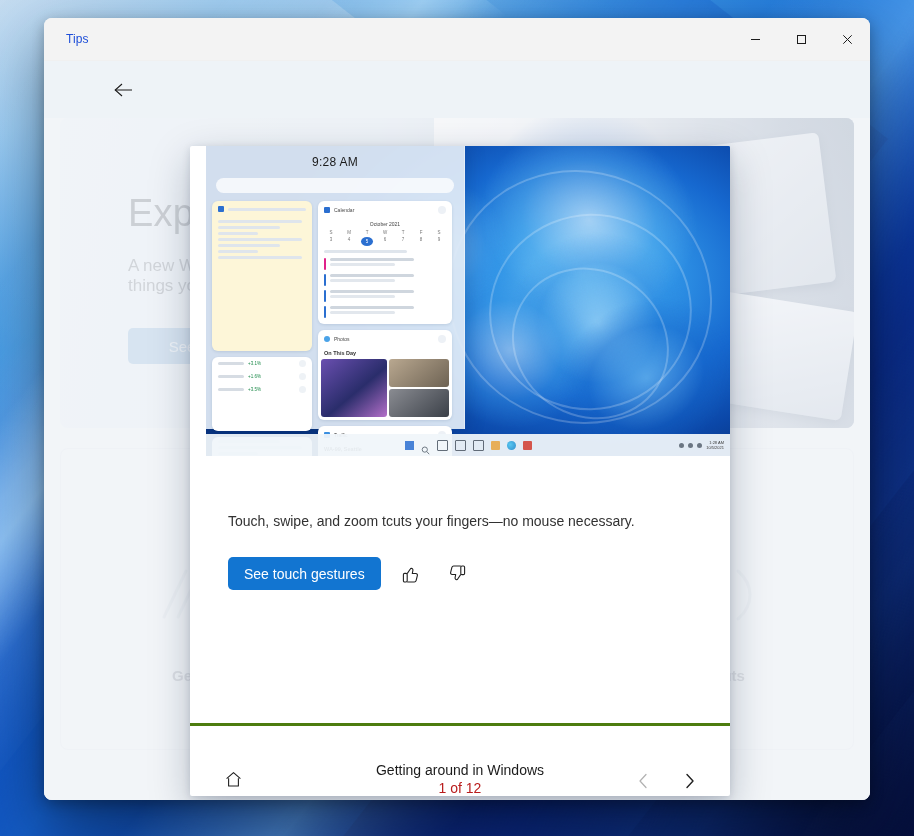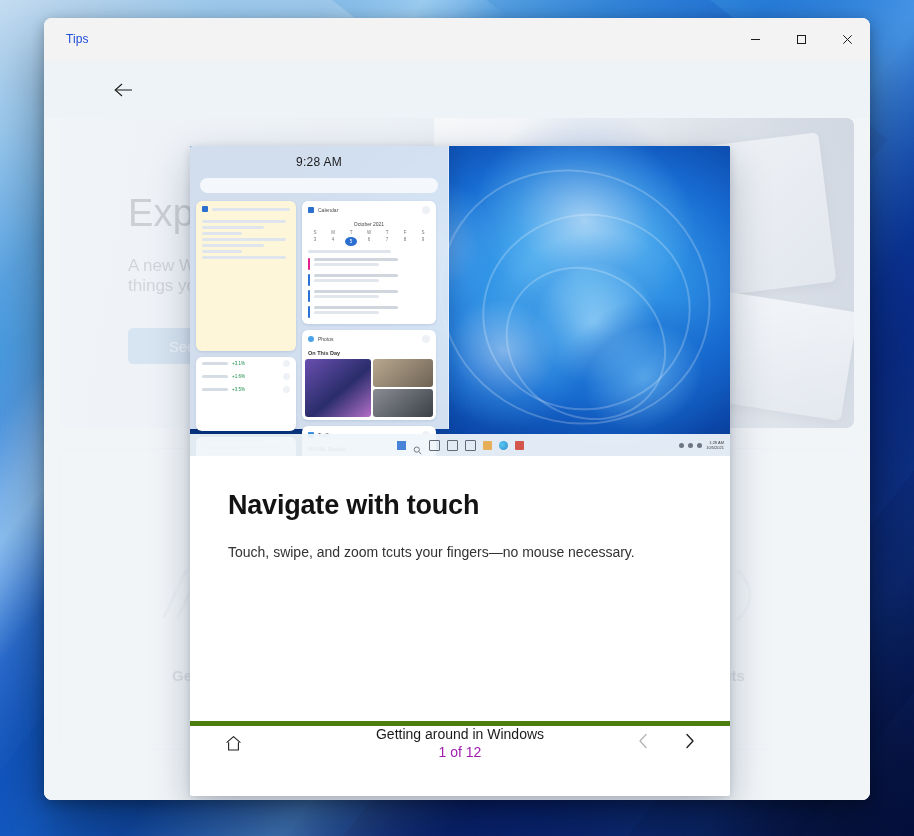--- a/index.html
+++ b/index.html
@@ -85,21 +85,21 @@
   .bgcard .lbl{position:absolute;left:0;right:0;top:218px;text-align:center;font-size:15px;
     font-weight:700;color:#b6bcc3;}
 
   
   .scrim{position:absolute;inset:0;background:rgba(243,246,249,.62);}
 
   
   .tipcard{position:absolute;left:146px;top:28px;width:540px;height:650px;background:#fff;
     border-radius:2px;box-shadow:0 14px 40px rgba(10,30,60,.26),0 2px 8px rgba(10,30,60,.14);
     overflow:hidden;display:flex;flex-direction:column;}
-  .tip-img{height:310px;position:relative;overflow:hidden;background:#3b82f6;}
+  .tip-img{height:310px;position:relative;overflow:hidden;background:#3b82f6;margin-left:16px;}
   .bloom{position:absolute;inset:0;
     background:
       radial-gradient(60% 70% at 72% 42%, #6fc3f5 0%, #2f93e6 28%, #1668cf 55%, #0b47a8 80%, #08337f 100%),
       linear-gradient(120deg,#8ecbf5 0%,#2f8fe4 40%,#0d4fb5 100%);}
   .petal{position:absolute;border-radius:50%;filter:blur(.6px);}
   .p1{left:44%;top:-18%;width:58%;height:84%;transform:rotate(18deg);
     background:radial-gradient(closest-side,rgba(255,255,255,.55),rgba(120,200,245,.3) 45%,rgba(20,95,195,0) 72%);}
   .p2{left:52%;top:18%;width:46%;height:78%;transform:rotate(-14deg);
     background:radial-gradient(closest-side,rgba(180,225,250,.6),rgba(40,130,220,.35) 50%,rgba(10,70,170,0) 75%);}
   .p3{left:38%;top:34%;width:40%;height:64%;transform:rotate(30deg);
@@ -170,27 +170,27 @@
   .tb-clock{font-size:4px;color:#3a3a3a;line-height:5px;text-align:right;}
 
   .tip-body{flex:1;padding:34px 38px 0;}
   .tip-body h2{margin:0;font-size:27px;font-weight:600;color:#131313;letter-spacing:-.2px;}
   .tip-body .sub{margin:22px 0 0;font-size:14px;color:#323232;line-height:19px;}
   .tip-actions{display:flex;align-items:center;gap:14px;margin-top:26px;}
   .cta{background:#1275d1;color:#fff;border:0;border-radius:5px;height:33px;padding:0 16px;
     font-size:14px;font-family:inherit;cursor:pointer;}
   .react{width:32px;height:32px;display:flex;align-items:center;justify-content:center;
     border-radius:5px;cursor:pointer;}
-  .tip-footer{height:70px;border-top:5px solid #4d7c0f;display:flex;align-items:flex-start;
+  .tip-footer{height:70px;border-top:3px solid #4d7c0f;display:flex;align-items:flex-end;
     padding:0 26px;position:relative;}
   .homebtn{width:34px;height:34px;display:flex;align-items:center;justify-content:center;
     border-radius:5px;cursor:pointer;}
   .foot-center{position:absolute;left:0;right:0;text-align:center;pointer-events:none;}
   .foot-title{font-size:14px;color:#1b1b1b;}
-  .foot-count{font-size:14px;color:#a21caf;margin-top:2px;}
+  .foot-count{font-size:14px;color:#b91c1c;margin-top:2px;}
   .navs{margin-left:auto;display:flex;gap:16px;}
   .nav{width:30px;height:30px;display:flex;align-items:center;justify-content:center;
     border-radius:5px;cursor:pointer;}
   .nav.dis{opacity:.35;cursor:default;}
 </style>
 </head>
 <body>
 
 <div id="desktop">
   <div class="wp-base"></div>
@@ -454,22 +454,36 @@
           <span class="tb-tray">
             <span class="tb-t"></span>
             <span class="tb-t"></span>
             <span class="tb-t"></span>
             <span class="tb-clock">1:28 AM<br>10/5/2021</span>
           </span>
         </div>
       </div>
 
       <div class="tip-body">
-        <h2>Navigate with touch</h2>
         <p class="sub">Touch, swipe, and zoom tcuts your fingers—no mouse necessary.</p>
+        <div class="tip-actions">
+          <button class="cta">See touch gestures</button>
+          <span class="react">
+            <svg width="20" height="20" viewBox="0 0 20 20">
+              <path d="M6.2 18h7.1c.9 0 1.6-.6 1.8-1.4l1.3-5.3c.2-.9-.5-1.8-1.5-1.8h-3.6l.6-3.1c.2-1-.5-2-1.5-2.1-.5 0-.9.2-1.1.7L6.2 9.6" fill="none" stroke="#202020" stroke-width="1.1" stroke-linejoin="round"></path>
+              <rect x="2.4" y="9.4" width="3.8" height="8.6" rx="1.2" fill="none" stroke="#202020" stroke-width="1.1"></rect>
+            </svg>
+          </span>
+          <span class="react">
+            <svg width="20" height="20" viewBox="0 0 20 20">
+              <path d="M13.8 2H6.7c-.9 0-1.6.6-1.8 1.4L3.6 8.7c-.2.9.5 1.8 1.5 1.8h3.6l-.6 3.1c-.2 1 .5 2 1.5 2.1.5 0 .9-.2 1.1-.7l3.1-4.6" fill="none" stroke="#202020" stroke-width="1.1" stroke-linejoin="round"></path>
+              <rect x="13.8" y="2" width="3.8" height="8.6" rx="1.2" fill="none" stroke="#202020" stroke-width="1.1"></rect>
+            </svg>
+          </span>
+        </div>
       </div>
 
       <div class="tip-footer">
         <div class="homebtn">
           <svg width="19" height="19" viewBox="0 0 19 19">
             <path d="M2.6 8.6 L9.5 2.6 L16.4 8.6" fill="none" stroke="#202020" stroke-width="1.1" stroke-linejoin="round"></path>
             <path d="M4.6 8.2 V16 h9.8 V8.2" fill="none" stroke="#202020" stroke-width="1.1" stroke-linejoin="round"></path>
           </svg>
         </div>
         <div class="foot-center">

